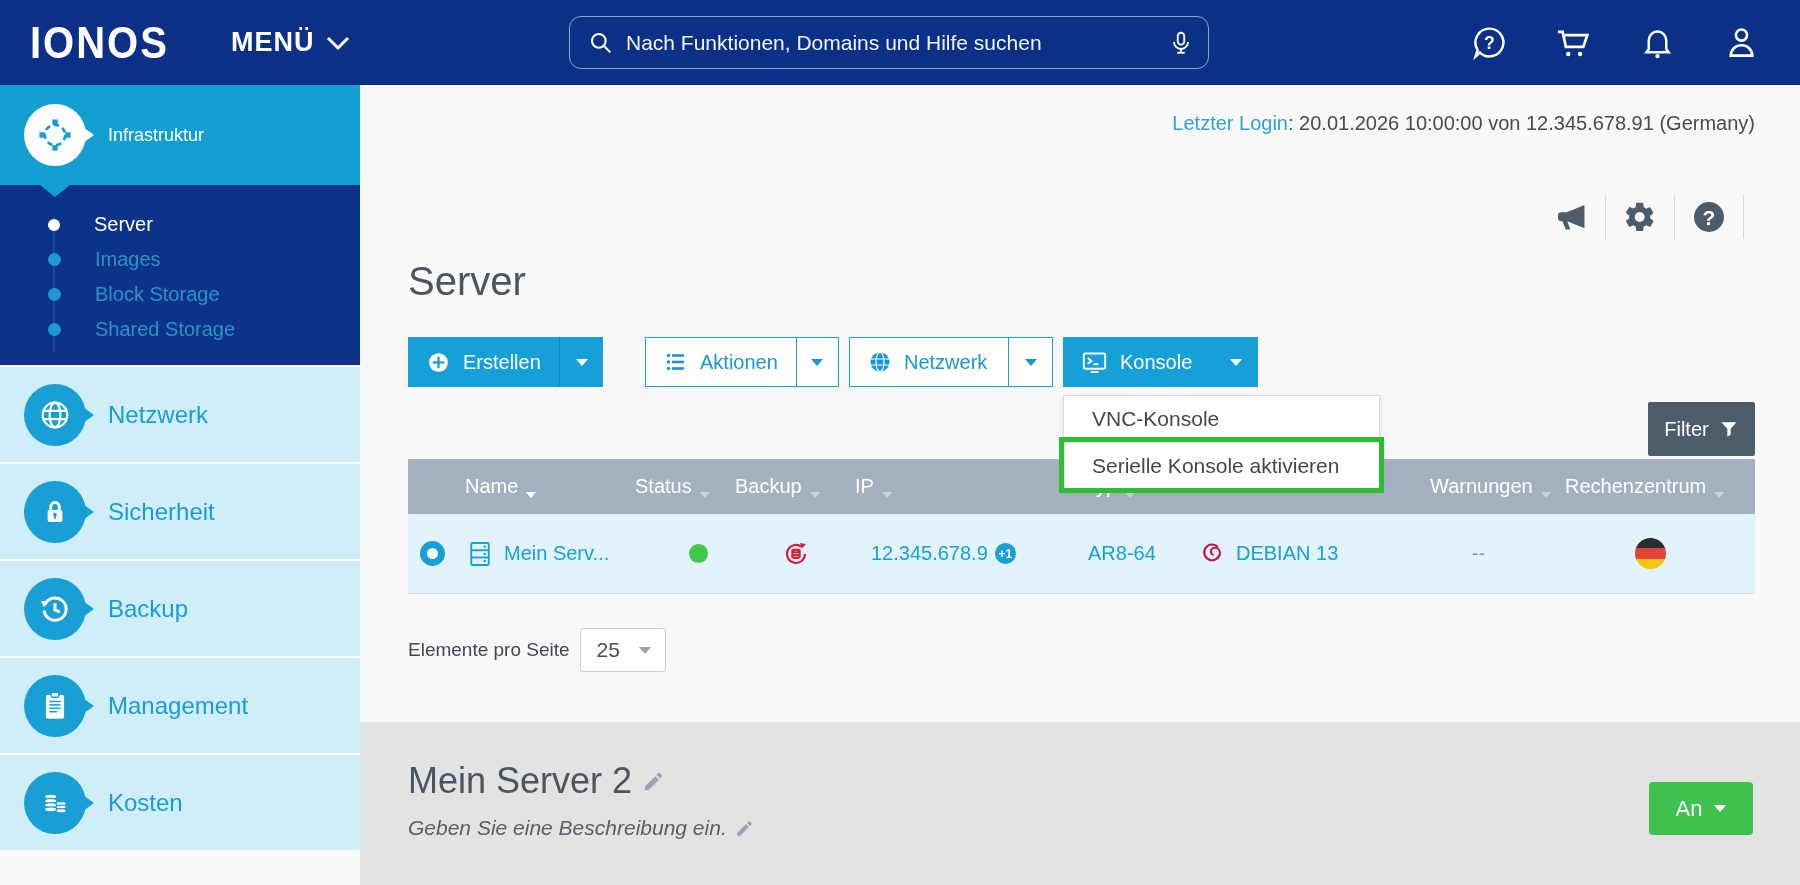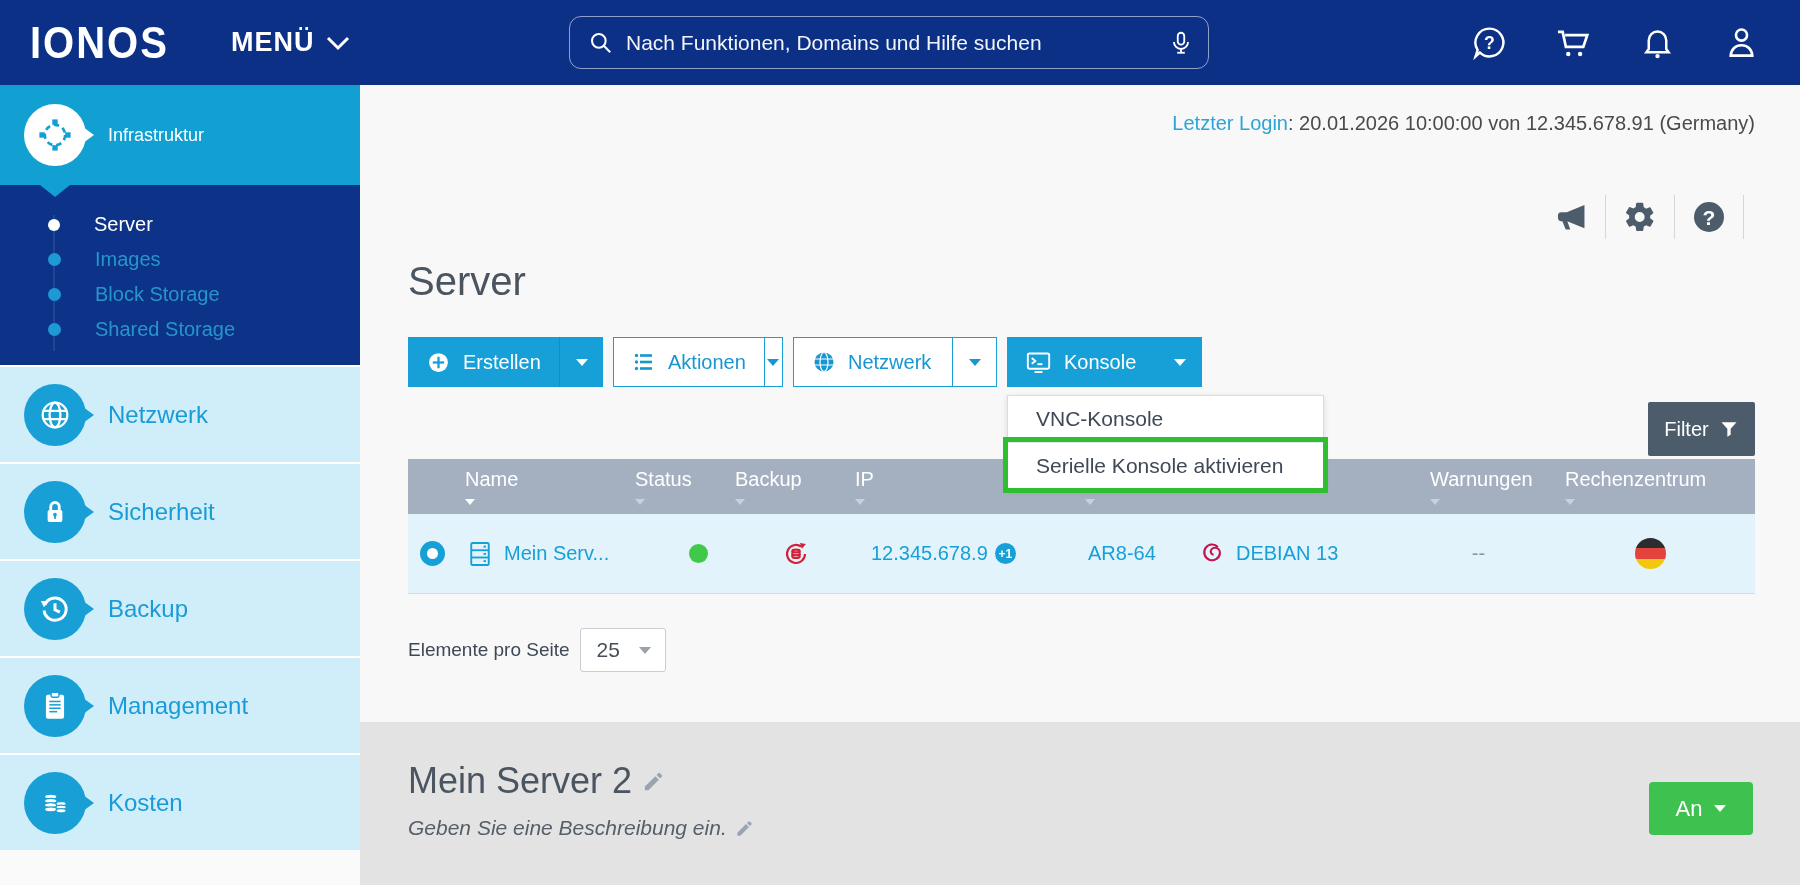--- a/index.html
+++ b/index.html
@@ -50,34 +50,34 @@
   .toolbar { margin-top:33px; display:flex; gap:10px; position:relative; }
   .btn-group { height:50px; display:flex; cursor:pointer; position:relative; }
   .btn-group .main { display:flex; align-items:center; gap:12px; font-size:20px; padding:0 18px; flex:1; }
   .btn-group .arrow { width:44px; display:flex; align-items:center; justify-content:center; }
   .caret { width:0; height:0; border-left:6px solid transparent; border-right:6px solid transparent; border-top:7px solid currentColor; display:inline-block; }
   .bg-primary { background:#17a0d8; color:#fff; }
   .bg-primary .arrow { border-left:1px solid #0e8fc4; }
   .bg-primary.no-split .arrow { border-left:none; }
   .bg-outline { background:#fff; border:1px solid #17a0d8; color:#1796d2; }
   .bg-outline .arrow { border-left:1px solid #17a0d8; }
-  .w-erstellen { width:195px; } .w-aktionen { width:170px; } .w-netzwerk { width:204px; } .w-konsole { width:195px; }
+  .w-erstellen { width:195px; } .w-aktionen { width:194px;margin-left:32px; } .w-netzwerk { width:204px; } .w-konsole { width:195px; }
 
   
   .console-menu { position:absolute; top:calc(100% + 8px); left:0; width:317px; background:#fff; border:1px solid #d8dce0; box-shadow:0 2px 6px rgba(0,0,0,.12); z-index:60; cursor:pointer; }
   .console-menu .item { height:46px; display:flex; align-items:center; padding-left:28px; font-size:21px; color:#3f4956; background:#fff; }
   .console-menu .item + .item { border-top:1px solid #e3e6e9; }
   .console-menu .item.highlighted { outline:5px solid #2fbe2f; position:relative; z-index:2; }
 
   
   .filter-row { margin-top:15px; height:57px; display:flex; justify-content:flex-end; }
   .filter-btn { width:107px; height:54px; background:#4d5c6b; color:#fff; border:none; font-size:20px; font-family:inherit; display:flex; align-items:center; justify-content:center; gap:10px; cursor:pointer; border-radius:2px; }
   .grid-row { display:grid; grid-template-columns:48px 170px 100px 110px 230px 115px 230px 135px 209px; align-items:center; }
   .thead { height:55px; background:#a4b0c0; color:#fff; font-size:20px; }
-  .th { display:flex; align-items:flex-start; gap:8px; cursor:pointer;flex-direction:column; }
+  .th { display:flex; align-items:flex-end; gap:8px; cursor:pointer; }
   .th .sort { width:0; height:0; border-left:5px solid transparent; border-right:5px solid transparent; border-top:6px solid #c9d0da; }
   .th.sorted .sort { border-top-color:#fff; }
   .pad9 { padding-left:9px; } .pad19 { padding-left:19px; }
   .trow { height:80px; background:#e2f3fb; border-bottom:1px solid #d9dde2; font-size:20px; color:#17a0d8; cursor:pointer; }
   .cell { display:flex; align-items:center; }
   .radio { width:25px; height:25px; border-radius:50%; border:7px solid #17a0d8; background:#fff; margin:0 auto; cursor:pointer; }
   .dot { width:19px; height:19px; border-radius:50%; background:#3fc84a; }
   .ipbadge { min-width:21px; height:21px; border-radius:50%; background:#17a0d8; color:#fff; font-size:12px; font-weight:700; display:flex; align-items:center; justify-content:center; margin-left:7px; }
   .flag { width:31px; height:31px; border-radius:50%; overflow:hidden; display:flex; flex-direction:column; }
   .flag div { flex:1; }

